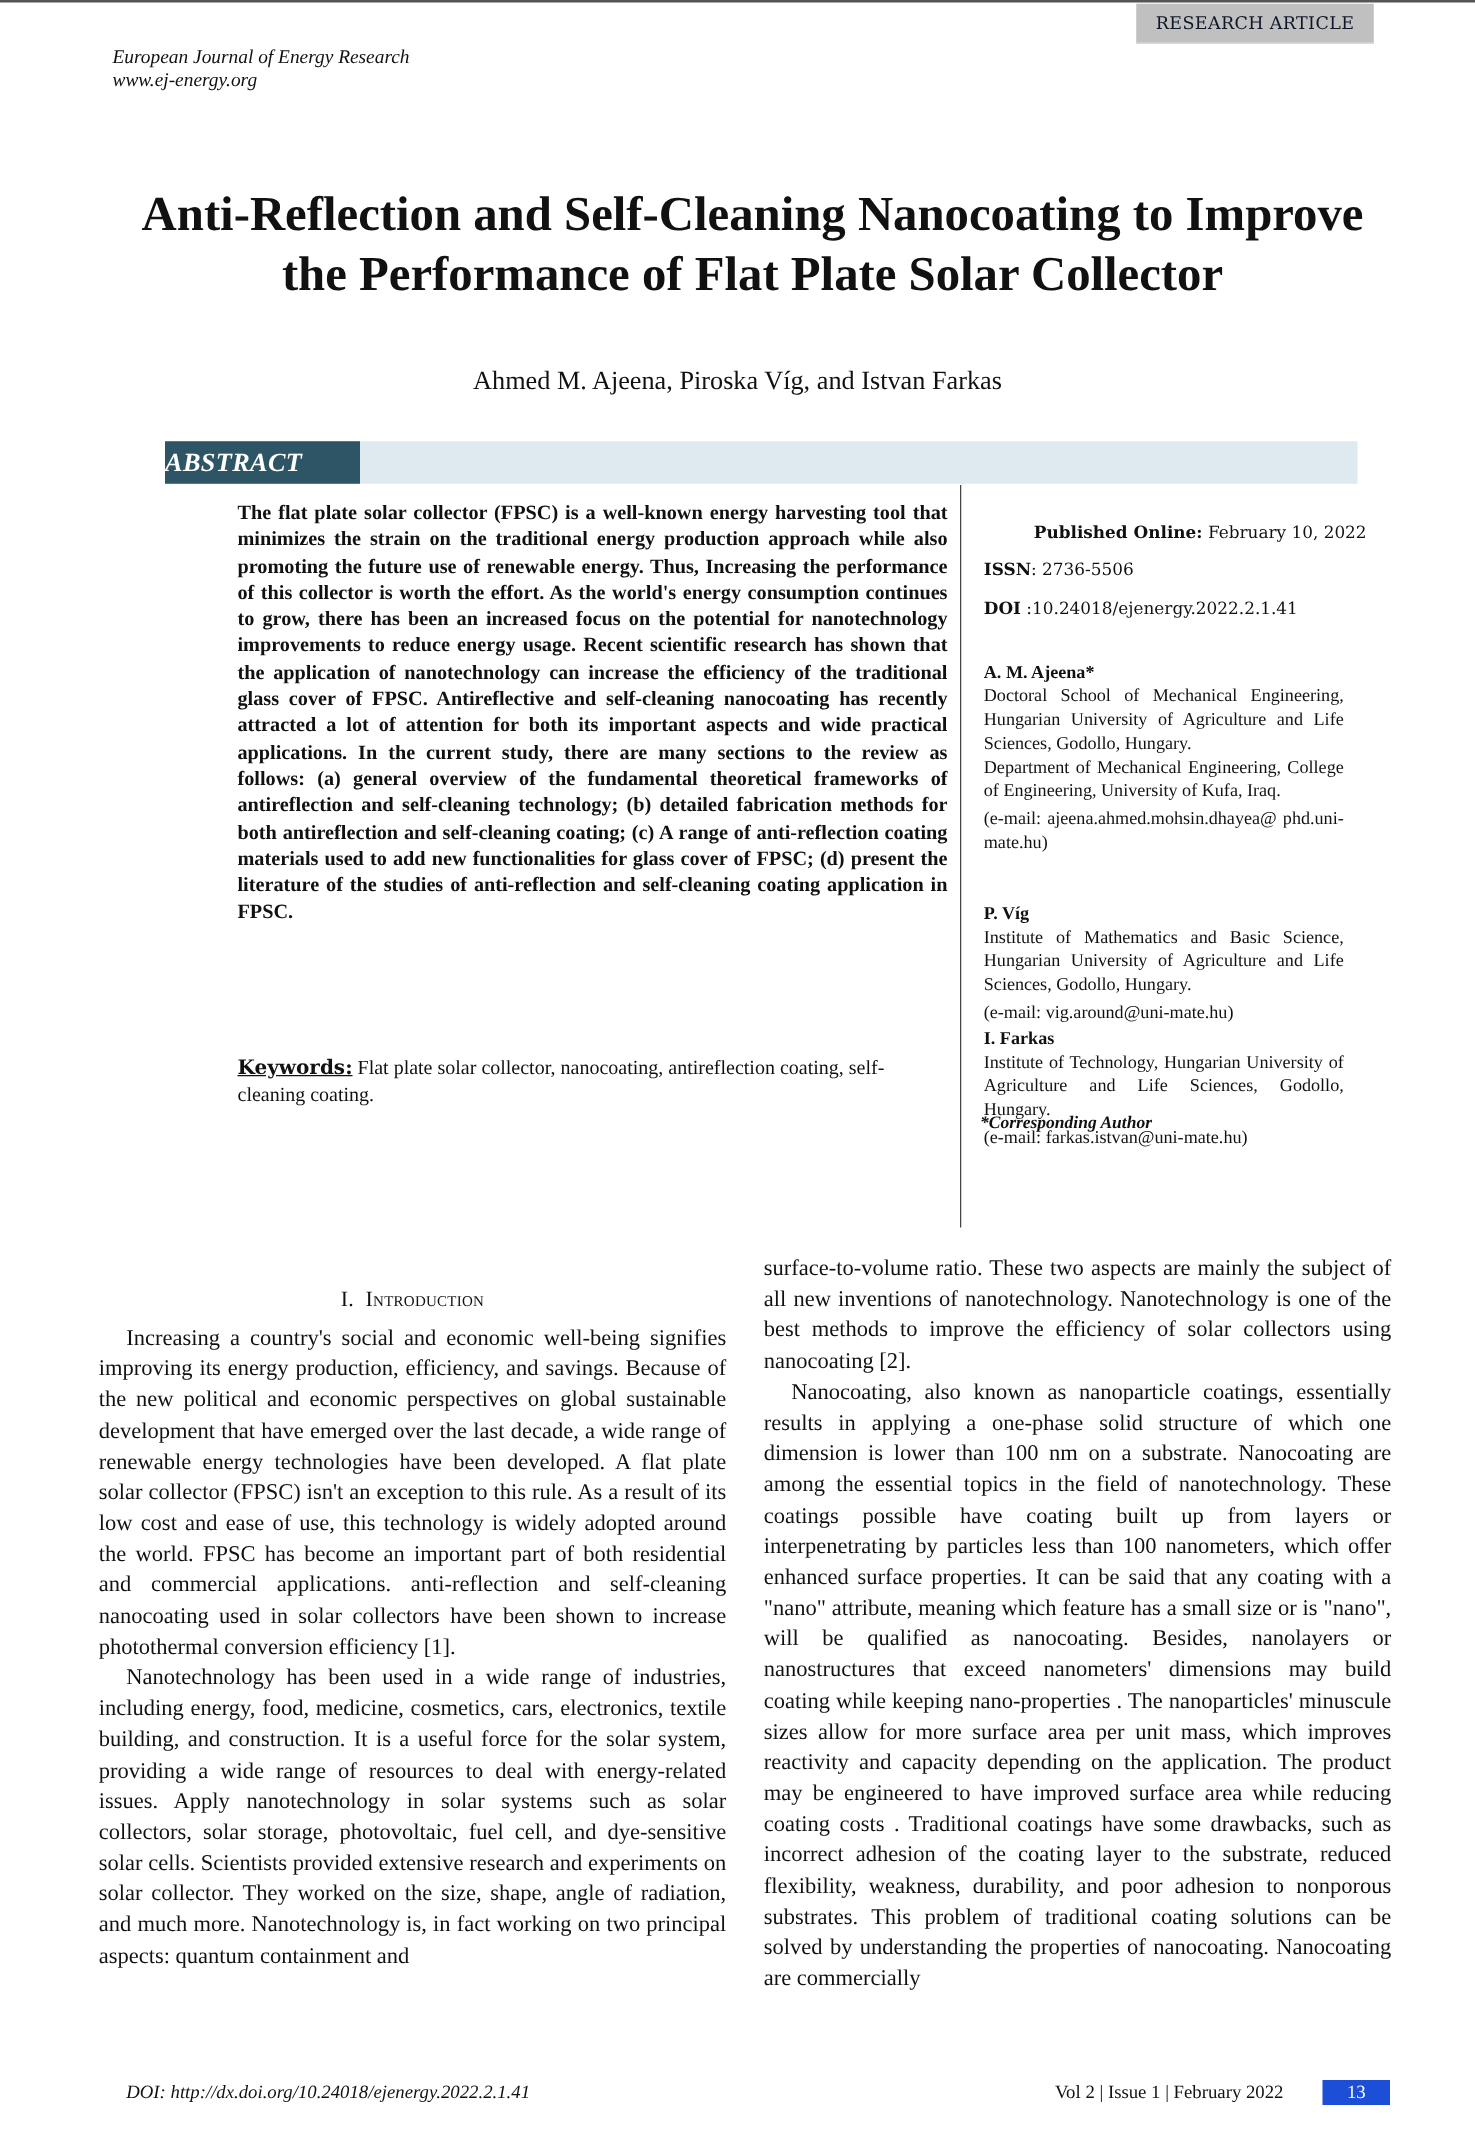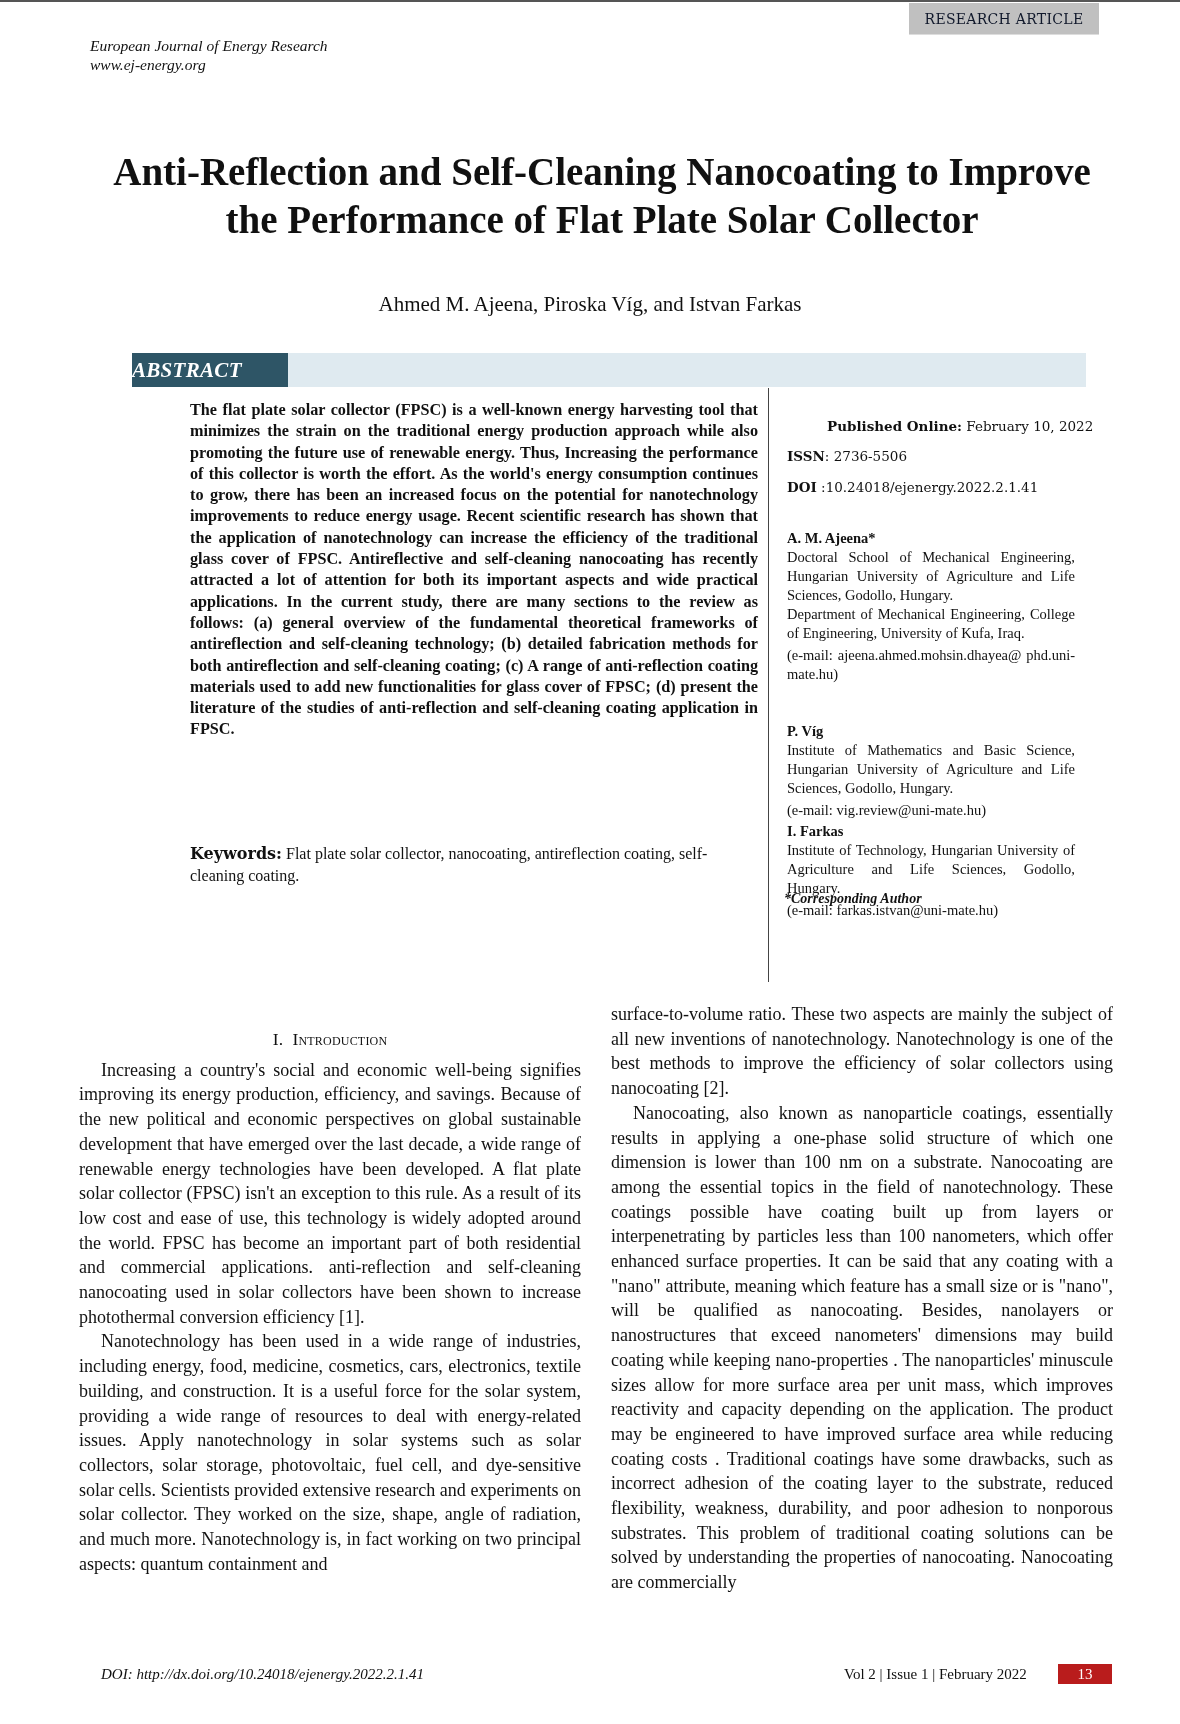--- a/index.html
+++ b/index.html
@@ -13,35 +13,35 @@
   .title { position: absolute; left: 112px; width: 980px; top: 148px; text-align: center;
            font-size: 39px; line-height: 48px; font-weight: bold; margin: 0; }
   .authors { position: absolute; left: 100px; width: 980px; top: 292px; text-align: center; font-size: 21px; }
   .abstract-band { position: absolute; left: 132px; top: 353px; width: 954px; height: 34px; background: #dfeaf0; }
   .abstract-tag { position: absolute; left: 132px; top: 353px; width: 156px; height: 34px; background: #2e5566;
                   color: #fff; font-weight: bold; font-style: italic; font-size: 21px; display: flex; align-items: center;
                   box-sizing: border-box; letter-spacing: 0.3px; }
   .abstract-body { position: absolute; left: 190px; top: 400px; width: 568px; text-align: justify;
                    font-weight: bold; font-size: 16.2px; line-height: 21.3px; margin: 0; }
   .keywords { position: absolute; left: 190px; top: 843px; width: 568px; font-size: 16px; line-height: 22px; margin: 0; }
-  .keywords .kw-label { font-family: "DejaVu Serif", serif; font-weight: bold; font-size: 16px; }
+  .keywords .kw-label { font-family: "DejaVu Serif", serif; font-weight: bold; font-size: 16px; text-decoration: underline; }
   .vrule { position: absolute; left: 768px; top: 388px; width: 1px; height: 594px; background: #444; }
   .side { position: absolute; left: 787px; width: 288px; font-size: 14.5px; line-height: 19px; }
   .side.meta { font-family: "DejaVu Serif", serif; font-size: 13.5px; }
   .side .b { font-weight: bold; }
   .side .justify { text-align: justify; margin: 0; }
   .corr { position: absolute; left: 784px; top: 891px; font-style: italic; font-weight: bold; font-size: 14px; }
   .col { position: absolute; width: 502px; font-size: 18px; line-height: 24.7px; text-align: justify; }
   .col p { margin: 0; }
   .col p.ind { text-indent: 22px; }
   .section-head { text-align: center; font-size: 17.5px; margin: 0 0 6px 0; letter-spacing: 0.2px; }
   .section-head .sc { font-variant: small-caps; }
   .footer-doi { position: absolute; left: 101px; top: 1666px; font-style: italic; font-size: 15px; }
   .footer-vol { position: absolute; left: 844px; top: 1666px; font-size: 15px; }
-  .page-num { position: absolute; left: 1058px; top: 1664px; width: 54px; height: 20px; background: #b91c1c;
+  .page-num { position: absolute; left: 1058px; top: 1664px; width: 54px; height: 20px; background: #1d4ed8;
               color: #fff; font-size: 15px; display: flex; align-items: center; justify-content: center; }
 </style>
 </head>
 <body>
 
 <div class="top-rule"></div>
 
 <div class="article-badge">RESEARCH ARTICLE</div>
 
 <div class="journal">
@@ -77,21 +77,21 @@
 <div class="side" style="top:529px;">
   <div class="b">A. M. Ajeena*</div>
   <p class="justify">Doctoral School of Mechanical Engineering, Hungarian University of Agriculture and Life Sciences, Godollo, Hungary.</p>
   <p class="justify">Department of Mechanical Engineering, College of Engineering, University of Kufa, Iraq.</p>
   <p class="justify" style="margin-top:3px;">(e-mail: ajeena.ahmed.mohsin.dhayea@ phd.uni-mate.hu)</p>
 </div>
 
 <div class="side" style="top:722px;">
   <div class="b">P. Víg</div>
   <p class="justify">Institute of Mathematics and Basic Science, Hungarian University of Agriculture and Life Sciences, Godollo, Hungary.</p>
-  <p class="justify" style="margin-top:3px;">(e-mail: vig.review@uni-mate.hu)</p>
+  <p class="justify" style="margin-top:3px;">(e-mail: vig.around@uni-mate.hu)</p>
 </div>
 
 <div class="side" style="top:822px;">
   <div class="b">I. Farkas</div>
   <p class="justify">Institute of Technology, Hungarian University of Agriculture and Life Sciences, Godollo, Hungary.</p>
   <p class="justify" style="margin-top:3px;">(e-mail: farkas.istvan@uni-mate.hu)</p>
 </div>
 
 <div class="corr">*Corresponding Author</div>
 

